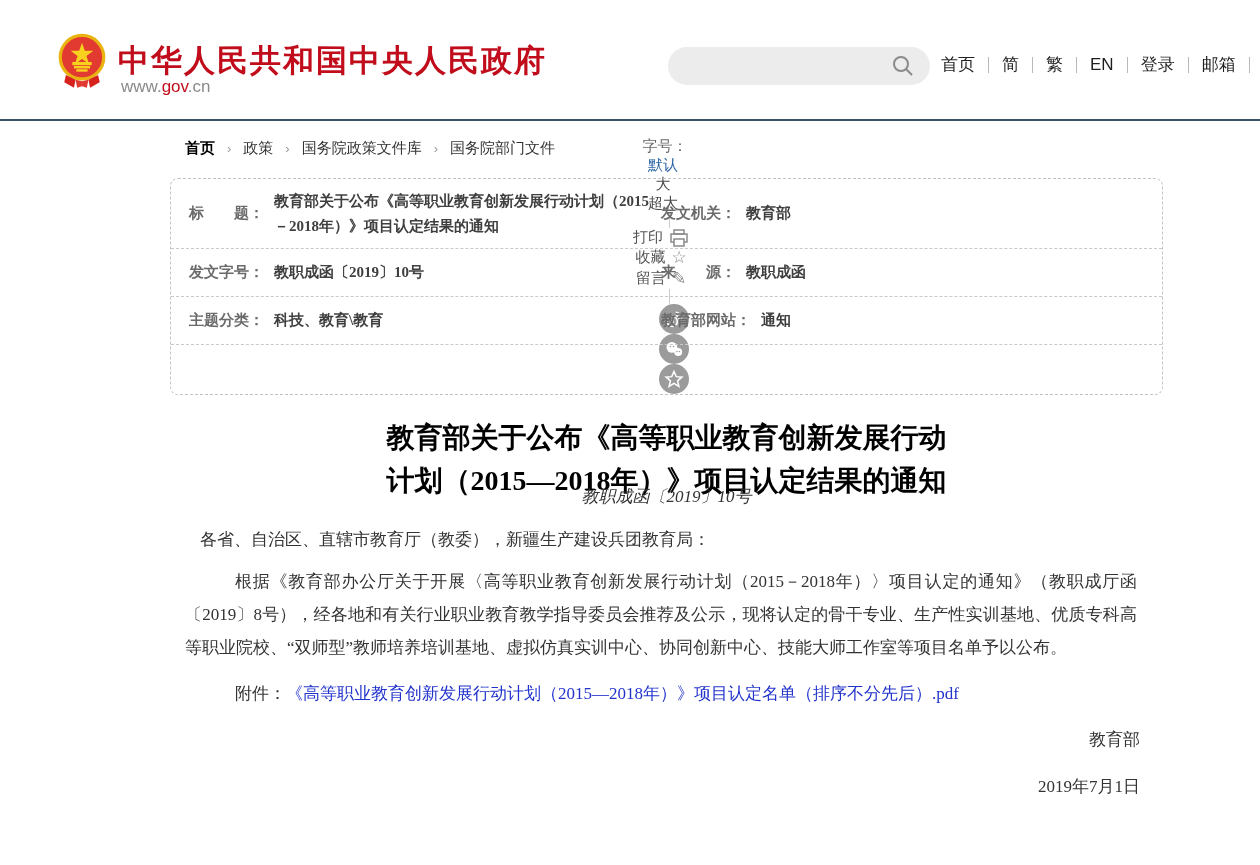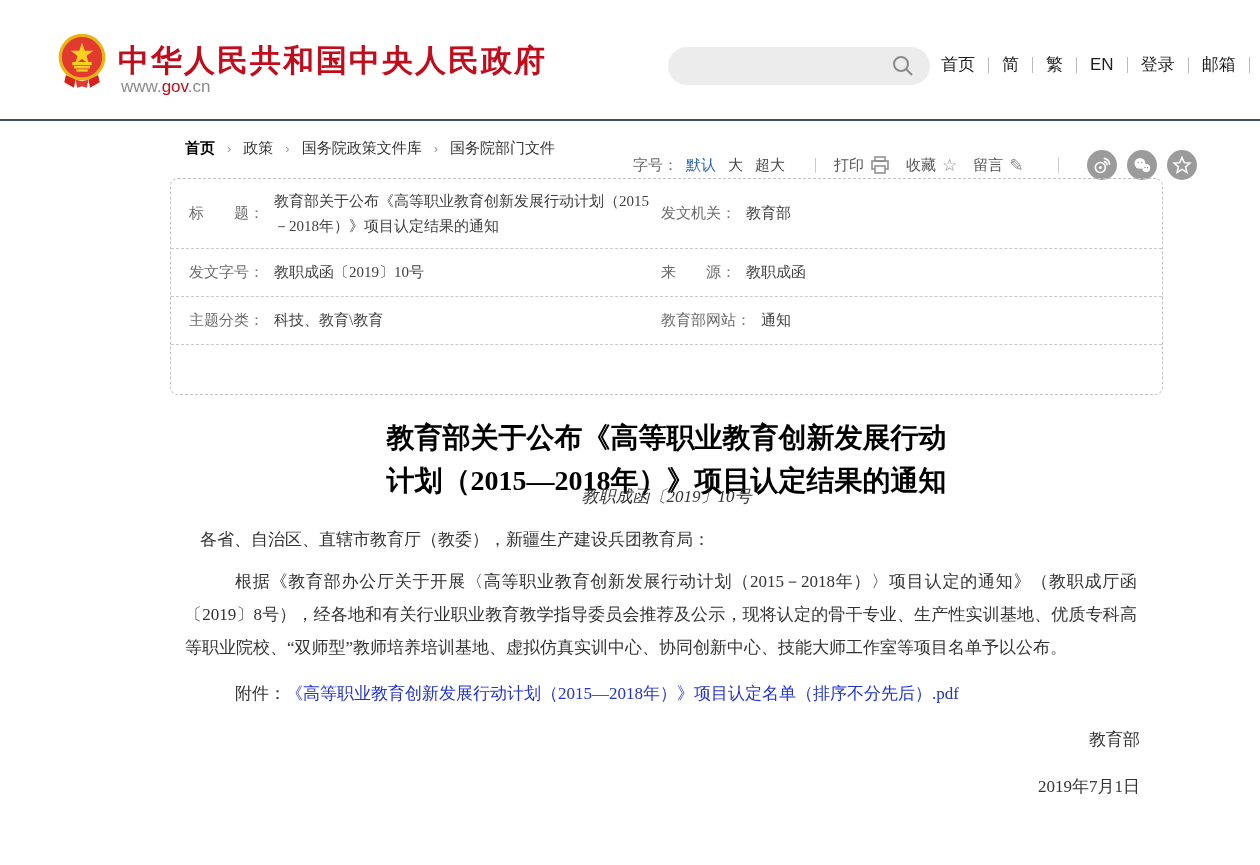--- a/index.html
+++ b/index.html
@@ -25,34 +25,34 @@
   
   #header-line { position:absolute; left:0; top:119px; width:1260px; height:2px; background:#3a5266; }
 
   
   #crumb-row { position:absolute; left:0; top:134px; width:1260px; height:32px; }
   #breadcrumb { position:absolute; left:185px; top:5px; display:flex; align-items:center;
                 font-size:15px; color:#333; }
   #breadcrumb .crumb { cursor:pointer; }
   #breadcrumb .crumb.first { font-weight:bold; color:#000; }
   .crumb-sep { color:#999; margin:0 12px; font-size:13px; }
-  #toolbar { position:absolute; left:633px; top:16px; display:flex; align-items:center;
-             font-size:15px; color:#666; }
+  #toolbar { position:absolute; left:633px; top:3px; display:flex; align-items:center;
+             font-size:15px; color:#666;flex-direction:column; }
   .fs-opt { margin-right:12px; cursor:pointer; color:#4a4a4a; }
   .fs-opt.active { color:#2d66a5; font-weight:normal; }
   .tb-sep { display:inline-block; width:1px; height:15px; background:#ccc; margin:0 18px; }
   .tb-item { display:flex; align-items:center; margin-right:16px; cursor:pointer; color:#555;justify-content:center; }
   .tb-item .glyph { margin-left:6px; color:#8a8a8a; font-size:17px; }
   .soc { width:30px; height:30px; border-radius:50%; background:#9b9b9b; margin-left:10px;
          display:flex; align-items:center; justify-content:center; cursor:pointer; }
 
   
   #meta-table { position:absolute; left:170px; top:178px; width:993px; height:217px;
                 border:1px dashed #c3c3c3; border-radius:8px;
-                font-family:"Liberation Serif","DejaVu Serif",serif; font-size:15px; }
+                font-family:"Liberation Serif","DejaVu Serif",serif; font-size:15px;font-weight:bold; }
   .meta-row { display:flex; align-items:center; padding:0 18px; }
   .meta-row.sep { border-bottom:1px dashed #c9c9c9; }
   .meta-row.r1 { height:70px; } .meta-row.r2,.meta-row.r3,.meta-row.r4 { height:48px; }
   .cell-l { width:472px; display:flex; align-items:center; }
   .cell-r { flex:1; display:flex; align-items:center; }
   .meta-label { color:#6b6b6b; white-space:pre; flex-shrink:0; }
   .meta-value { color:#3f3f3f; margin-left:10px; line-height:1.65; }
 
   
   #article-title { position:absolute; left:170px; top:416px; width:993px; text-align:center;

